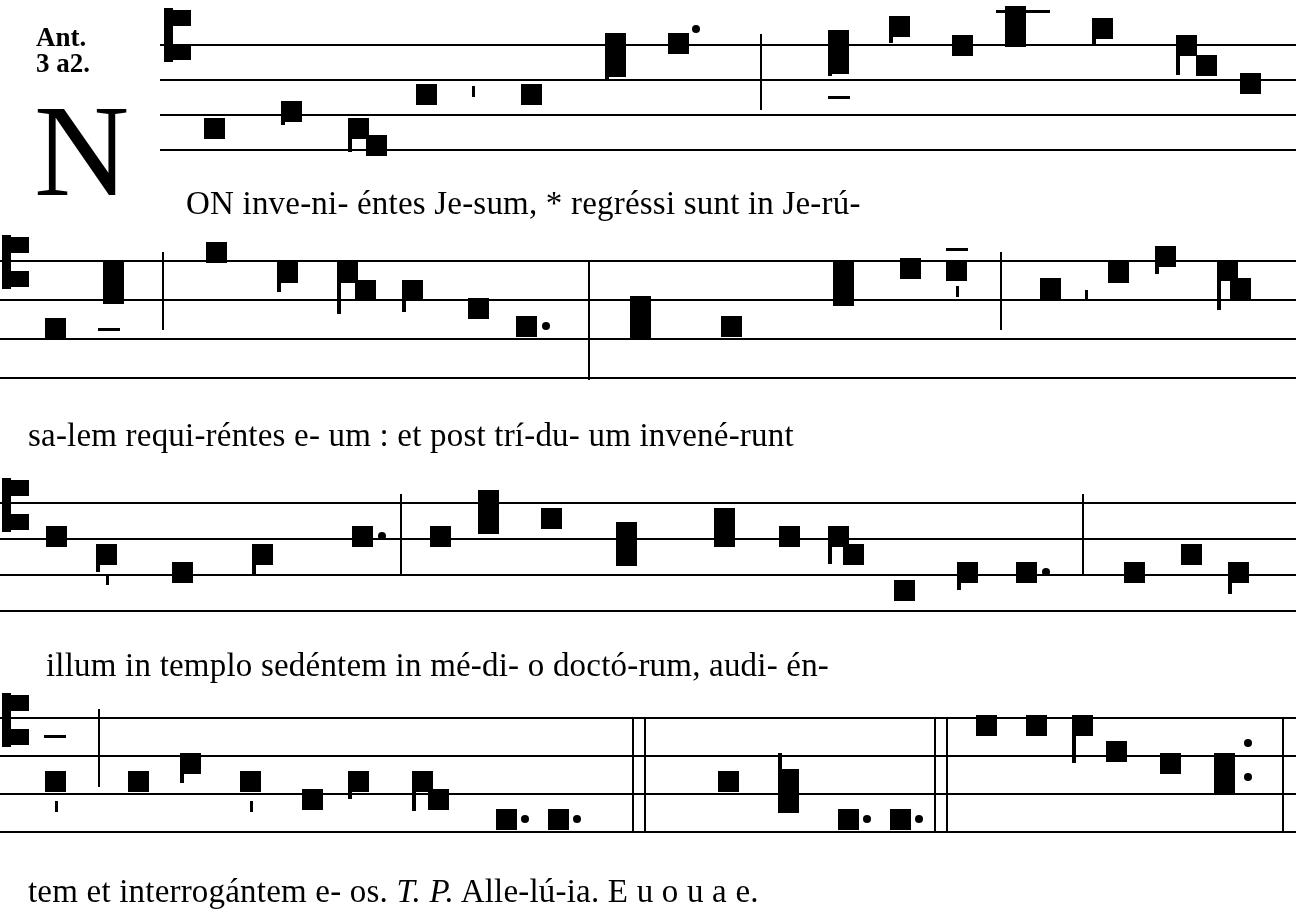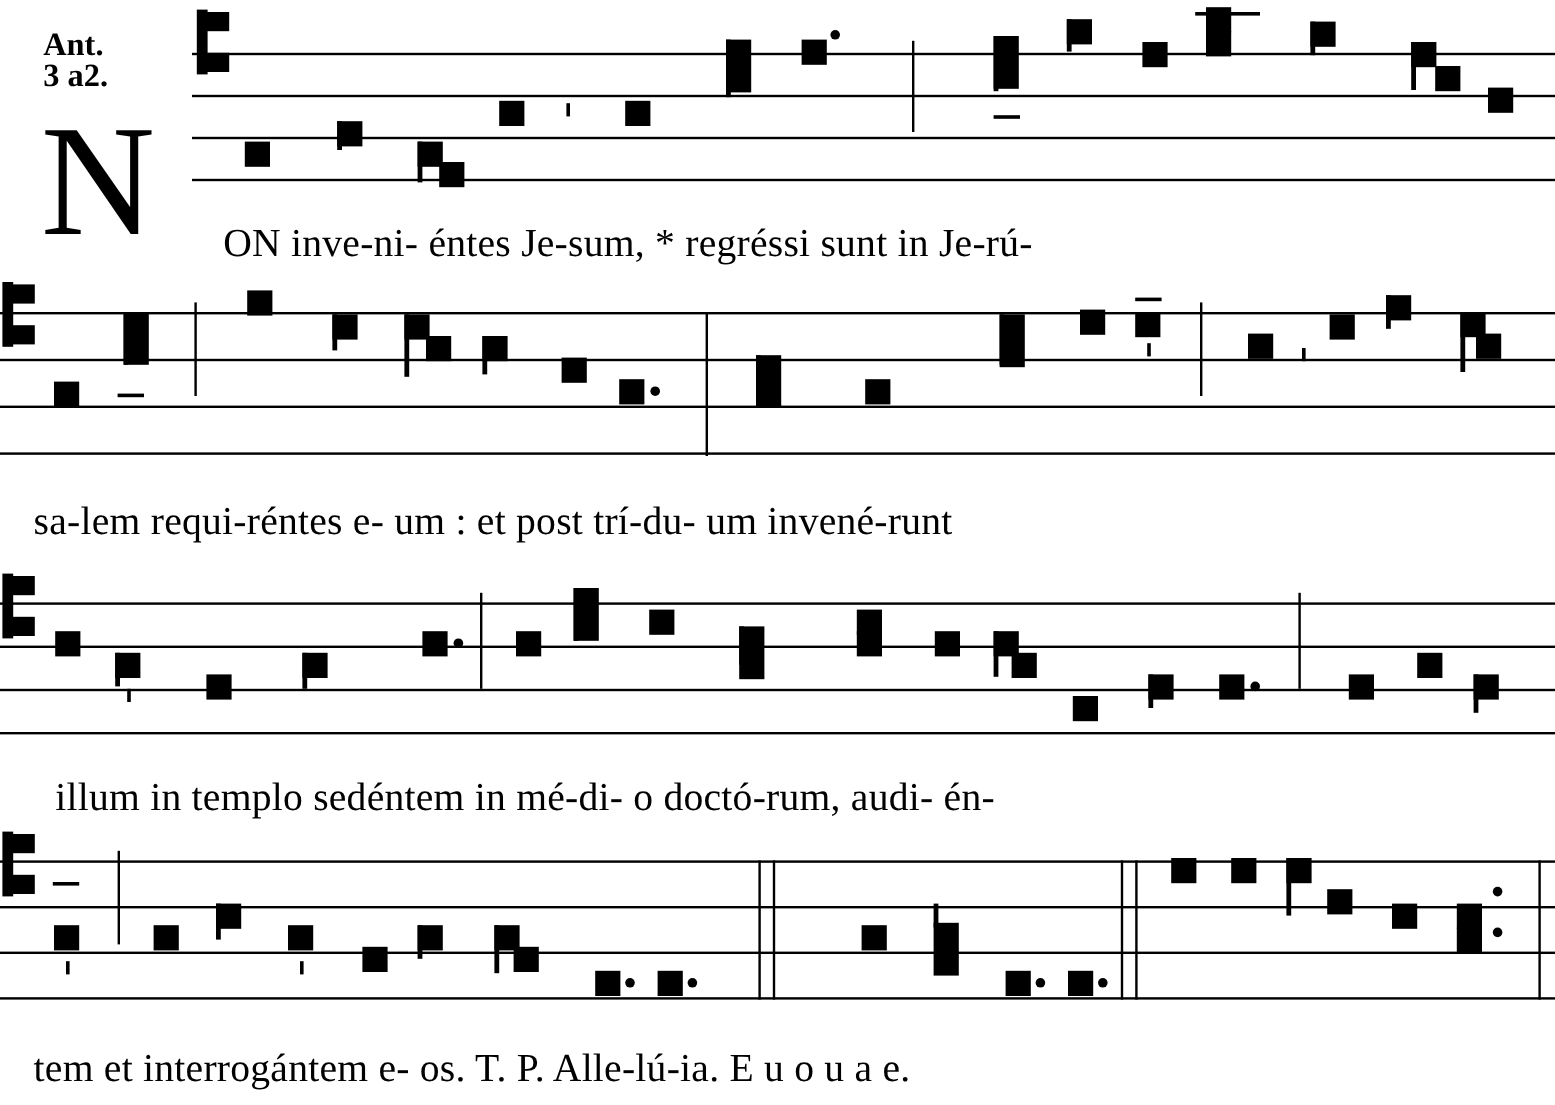--- a/index.html
+++ b/index.html
@@ -103,20 +103,21 @@
   .lyrics {
     position: absolute;
     left: 0;
     width: 1296px;
     font-size: 33px;
     letter-spacing: 0.2px;
     white-space: nowrap;
   }
   .lyrics span { display: inline; }
   .tp {
+    font-style: italic;
   }
   
   .modelabel {
     position: absolute;
     font-weight: bold;
     font-size: 27px;
     line-height: 26px;
     font-family: "Liberation Serif", serif;
   }
   .dropcap {

